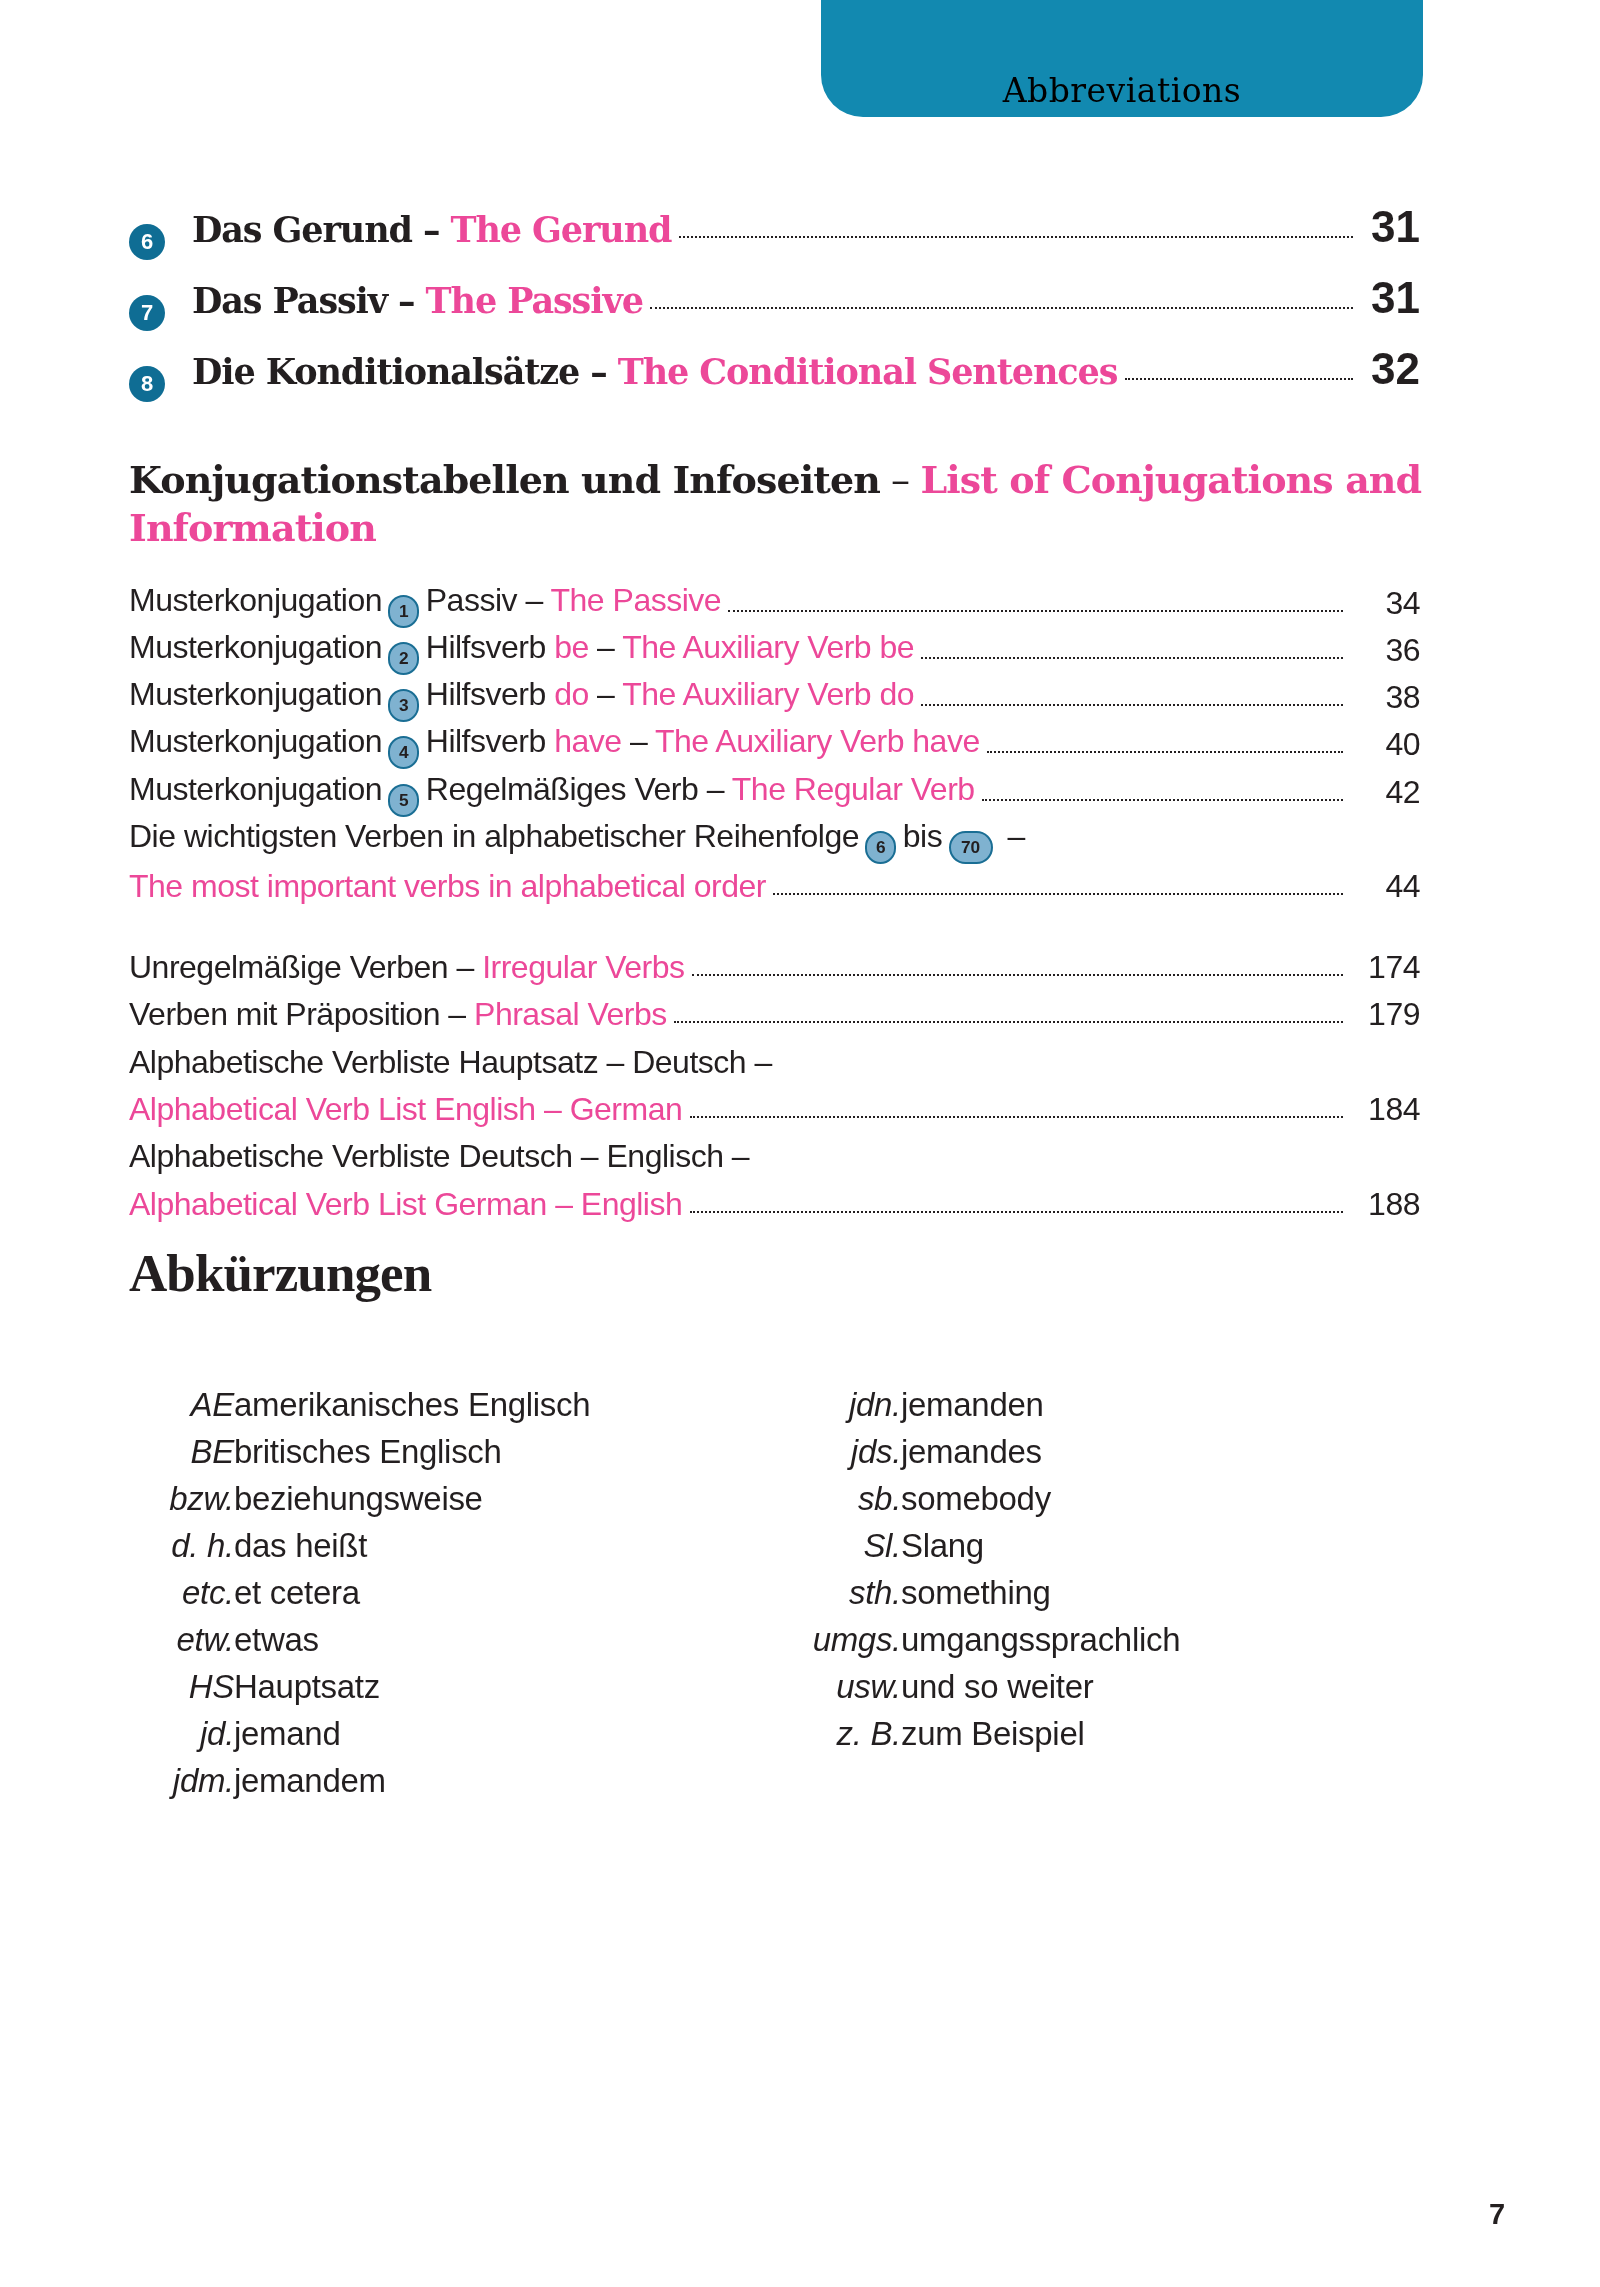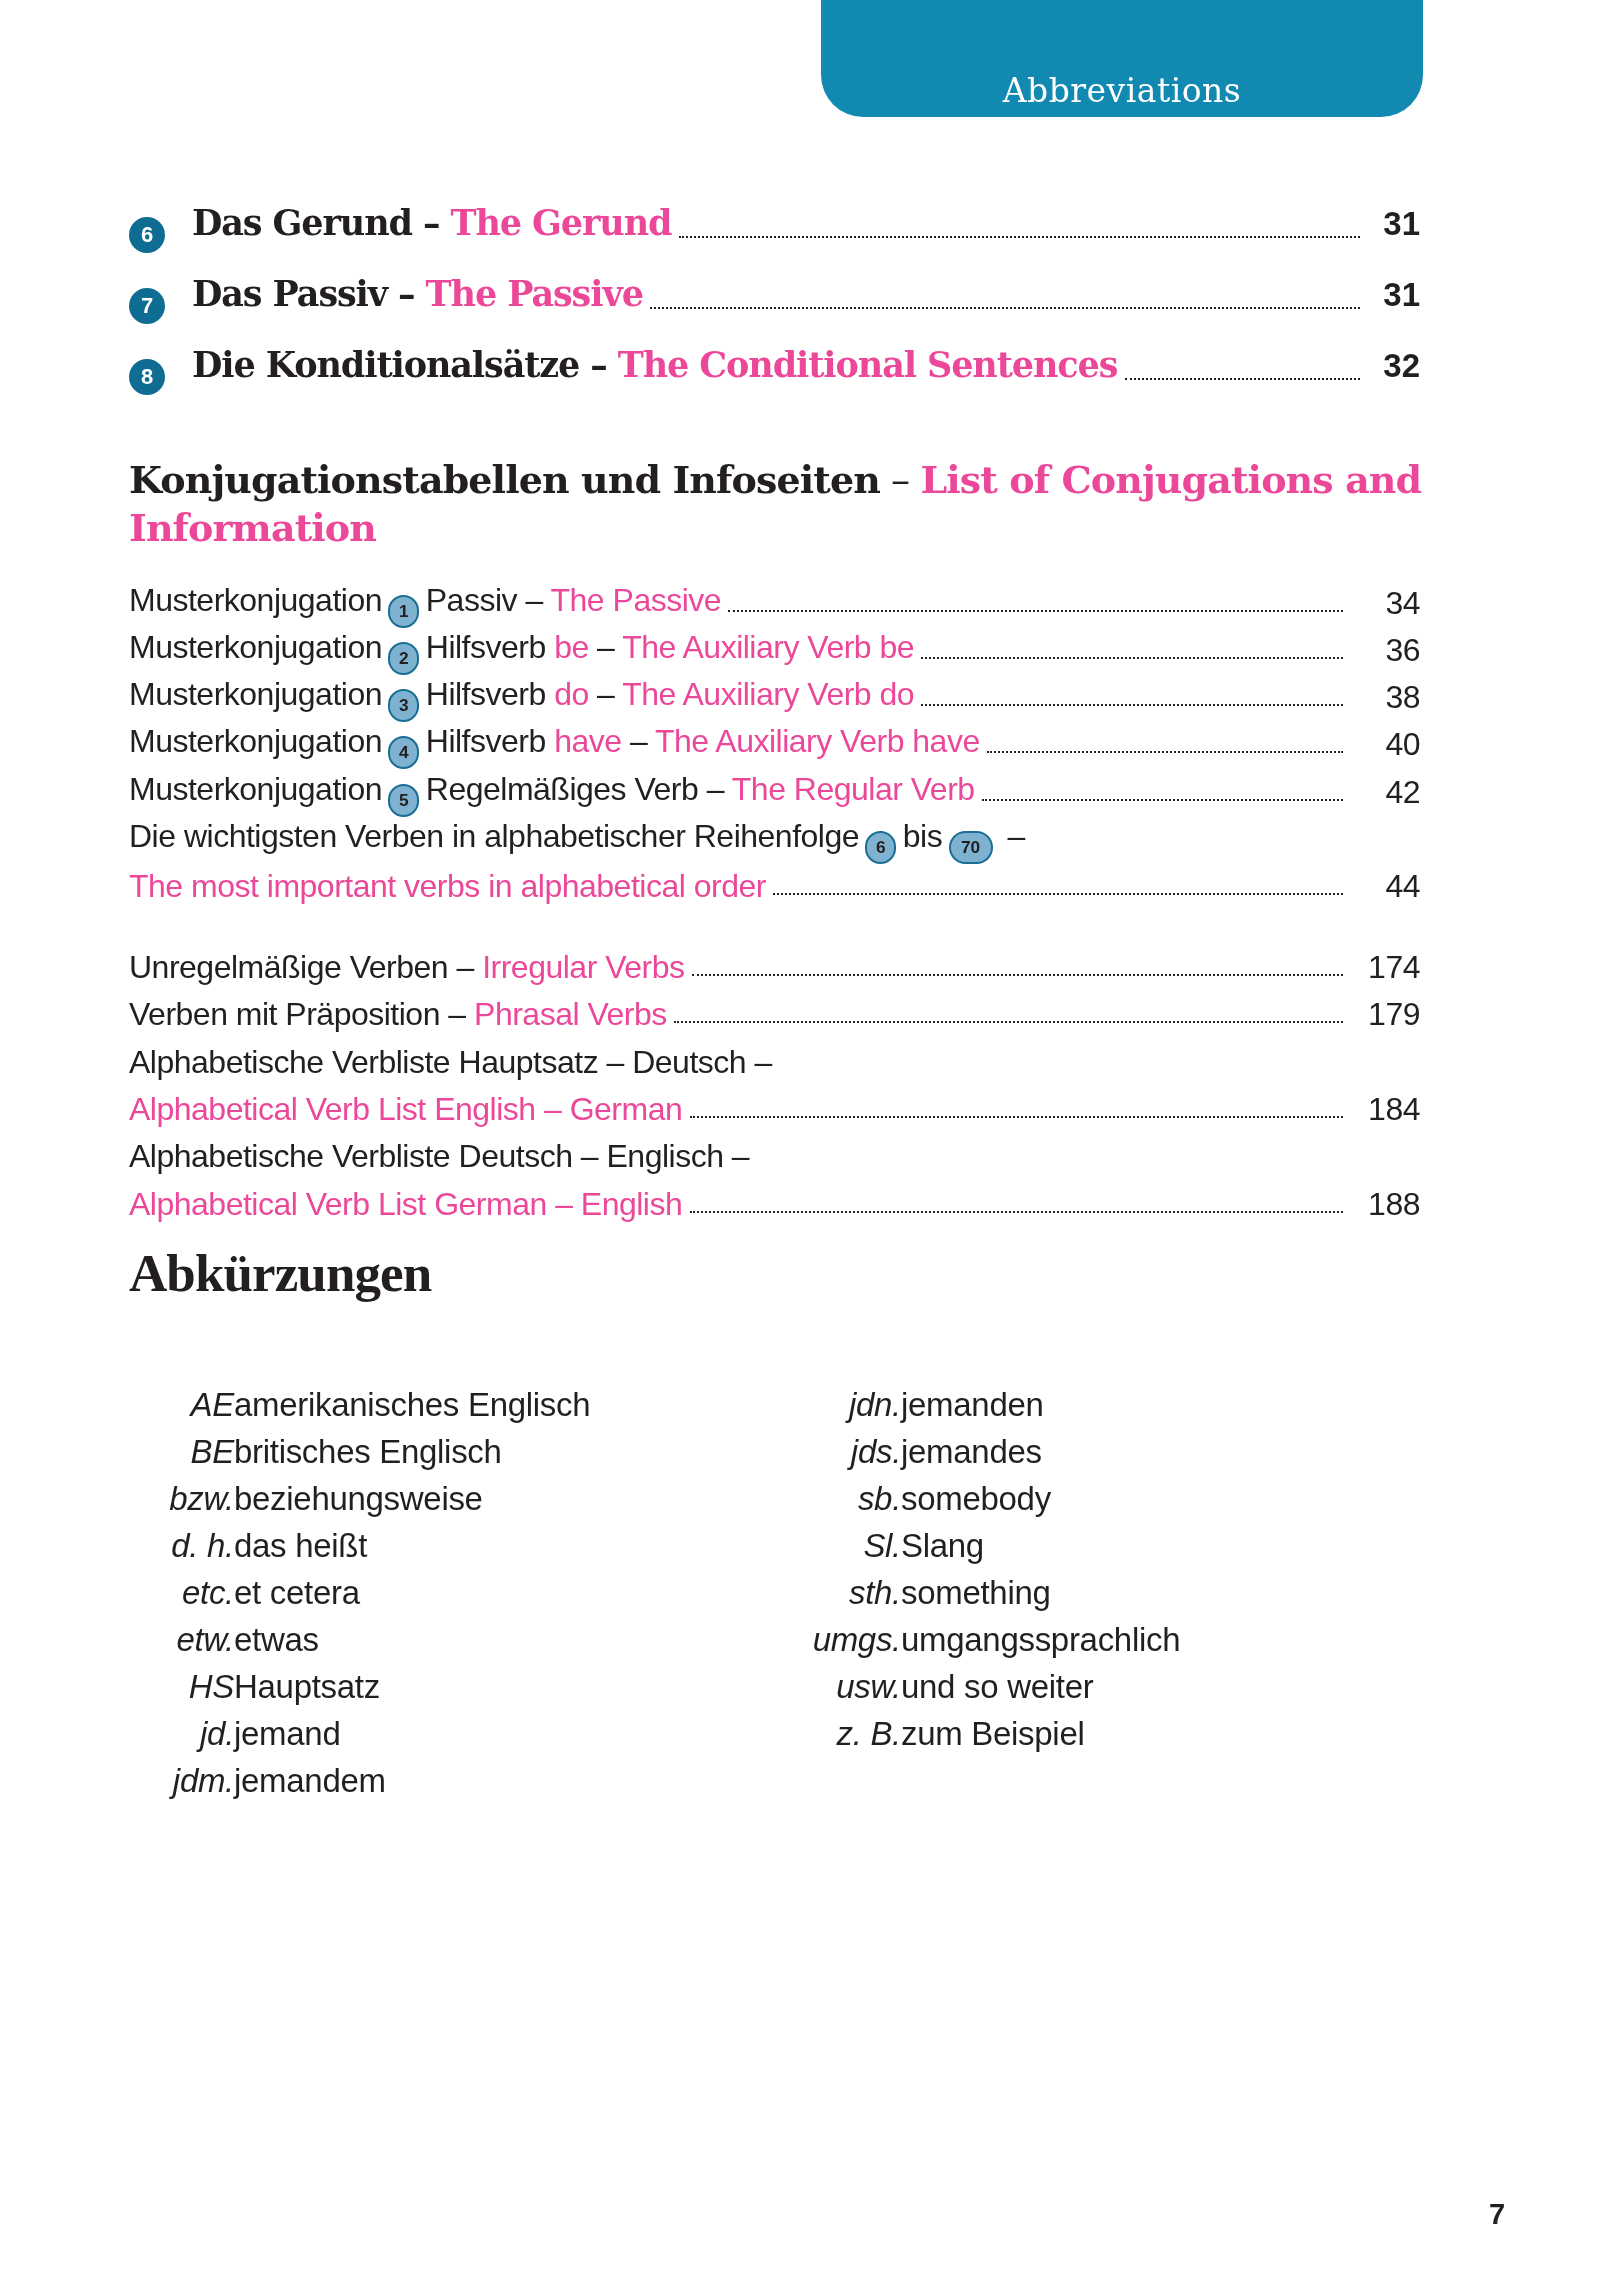--- a/index.html
+++ b/index.html
@@ -5,41 +5,41 @@
   * { box-sizing: border-box; margin: 0; padding: 0; }
   html, body { width: 1600px; height: 2287px; background: #ffffff; overflow: hidden; }
   body { position: relative; color: #231f20; }
 
   .tab {
     position: absolute; left: 821px; top: 0; width: 602px; height: 117px;
     background: #1289b0; border-radius: 0 0 42px 42px;
   }
   .tab-label {
     position: absolute; left: 0; right: 0; top: 71px; text-align: center;
-    color: #ffffff; font-family: "DejaVu Serif", serif; font-size: 33px; letter-spacing: 0.5px;
+    color: #000000; font-family: "DejaVu Serif", serif; font-size: 33px; letter-spacing: 0.5px;
   }
   .blue { color: #ec4899; }
 
   
   .chap-row {
     position: absolute; left: 129px; width: 1291px; height: 47px;
     display: flex; align-items: baseline;
   }
   .chap-badge {
     display: inline-flex; align-items: center; justify-content: center;
     width: 36px; height: 36px; border-radius: 50%; background: #0f6d94;
     color: #fff; font-family: "Liberation Sans", sans-serif; font-weight: bold; font-size: 22px;
     margin-right: 27px; position: relative; top: 7.3px; flex: 0 0 auto;
   }
   .chap-title { font-family: "DejaVu Serif", serif; font-weight: bold; font-size: 35px; white-space: nowrap; letter-spacing: -1.1px; }
   .chap-dots {
     flex: 1 1 auto; margin: 0 18px 0 7.3px; height: 3.6px;
     border-bottom: 2.7px dotted #231f20; align-self: flex-end; margin-bottom: 11px;
   }
-  .chap-page { font-family: "Liberation Sans", sans-serif; font-weight: bold; font-size: 33px; min-width: 42px; text-align: right; }
+  .chap-page { font-family: "Liberation Sans", sans-serif; font-weight: bold; font-size: 44px; min-width: 42px; text-align: right; }
 
   .section-heading {
     position: absolute; left: 129px; top: 456px; width: 1309px;
     font-family: "DejaVu Serif", serif; font-weight: bold; font-size: 38px; line-height: 48px; letter-spacing: -0.9px;
   }
 
   
   .toc-row {
     position: absolute; left: 129px; width: 1291px; height: 47px;
     display: flex; align-items: flex-end;

